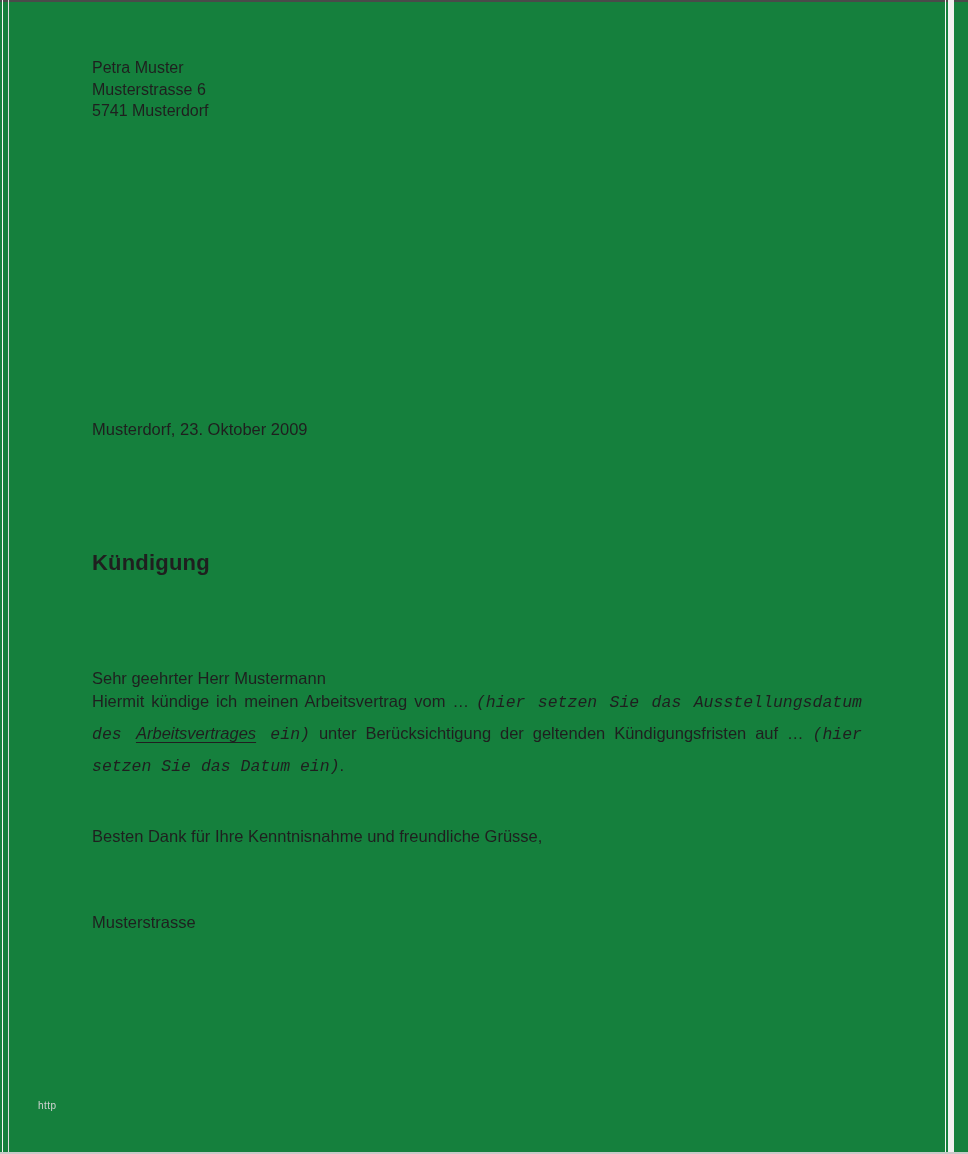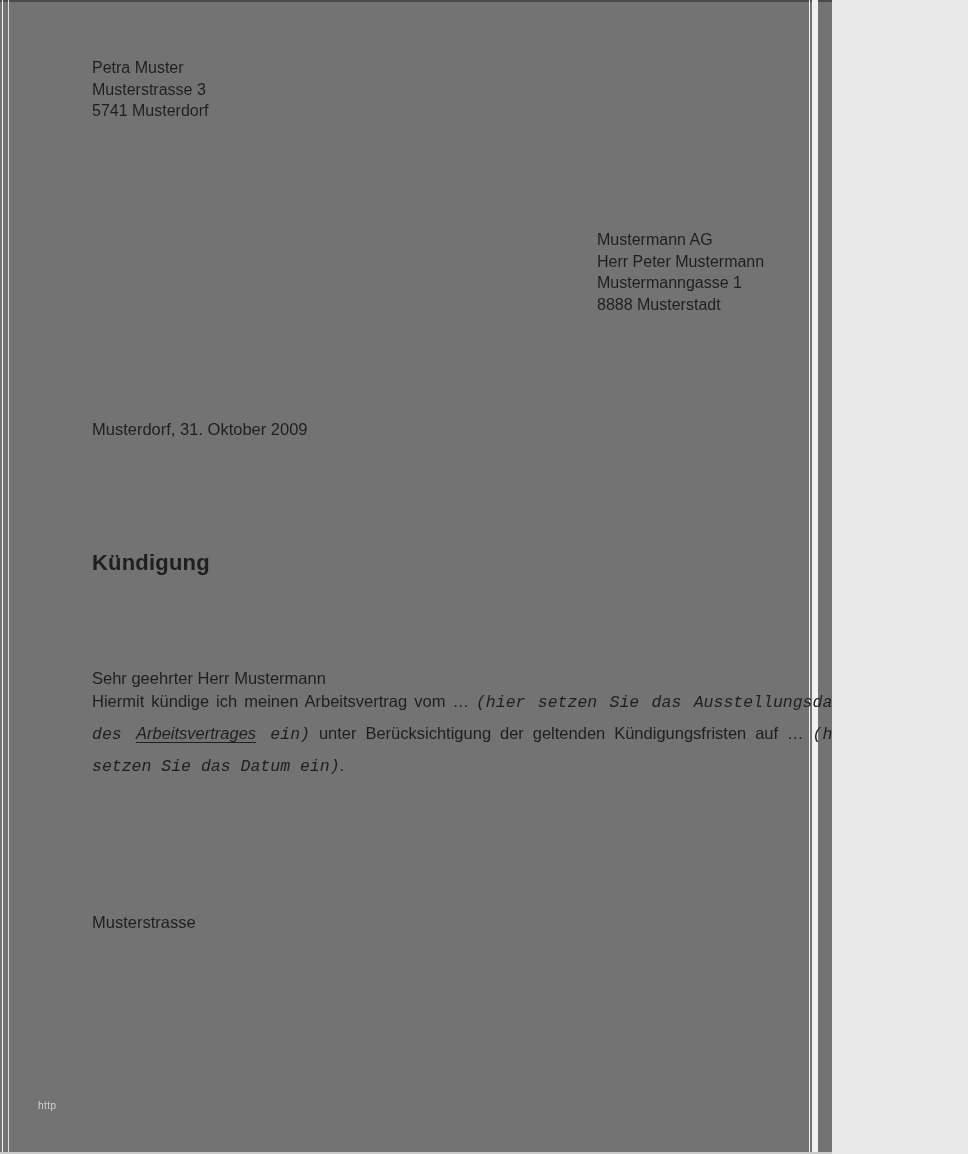--- a/index.html
+++ b/index.html
@@ -2,23 +2,23 @@
 <html lang="de"><head>
 <meta charset="utf-8">
 <style>
   html, body {
     margin: 0;
     padding: 0;
     background: #e9e9e9;
   }
   .sheet {
     position: relative;
-    width: 832px;
+    width: 968px;
     height: 1154px;
-    background: #737373;
+    background: #15803d;
     overflow: hidden;
     font-family: "Liberation Sans", "DejaVu Sans", sans-serif;
     color: #1f1f1f;
     -webkit-font-smoothing: antialiased;
   }
   
   .edge-top    { position:absolute; left:0; top:0; width:100%; height:2px; background:#4a4a4a; }
   .edge-bottom { position:absolute; left:0; bottom:0; width:100%; height:2px; background:#c9c9c9; }
   .edge-left-a { position:absolute; left:2px;  top:0; width:1px; height:100%; background:#f6f6f6; }
   .edge-left-b { position:absolute; left:8px;  top:0; width:1px; height:100%; background:#dedede; }
@@ -92,37 +92,32 @@
 
   <div class="edge-top"></div>
   <div class="edge-left-a"></div>
   <div class="edge-left-b"></div>
   <div class="edge-right-a"></div>
   <div class="edge-right-b"></div>
   <div class="edge-bottom"></div>
 
   <div class="block addr sender">
     <div>Petra Muster</div>
-    <div>Musterstrasse 3</div>
+    <div>Musterstrasse 6</div>
     <div>5741 Musterdorf</div>
   </div>
 
-  <div class="block addr recipient">
-    <div>Mustermann AG</div>
-    <div>Herr Peter Mustermann</div>
-    <div>Mustermanngasse 1</div>
-    <div>8888 Musterstadt</div>
-  </div>
 
-  <div class="block dateline">Musterdorf, 31. Oktober 2009</div>
+  <div class="block dateline">Musterdorf, 23. Oktober 2009</div>
 
   <div class="block subject">Kündigung</div>
 
   <div class="block salutation">Sehr geehrter Herr Mustermann</div>
 
   <div class="block body-par"><span>Hiermit kündige ich meinen Arbeitsvertrag vom … </span><span class="seg-italic">(hier setzen Sie das Ausstellungsdatum des </span><span class="seg-italic-underline">Arbeitsvertrages</span><span class="seg-italic"> ein)</span><span> unter Berücksichtigung der geltenden Kündigungsfristen auf … </span><span class="seg-italic">(hier setzen Sie das Datum ein)</span><span>.</span></div>
 
+  <div class="block closing">Besten Dank für Ihre Kenntnisnahme und freundliche Grüsse,</div>
 
   <div class="block signature">Musterstrasse</div>
 
   <div class="block watermark">http</div>
 
 </div>
 
 </body></html>

